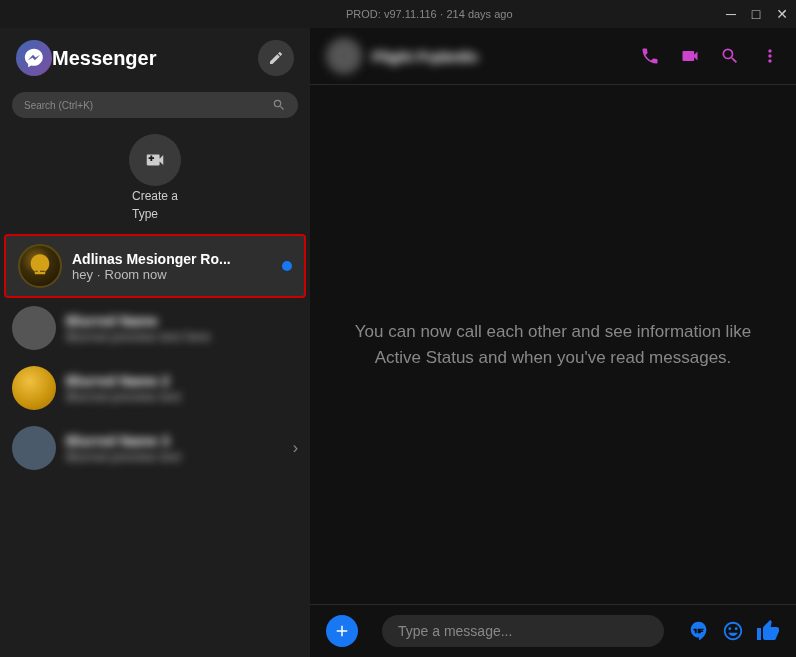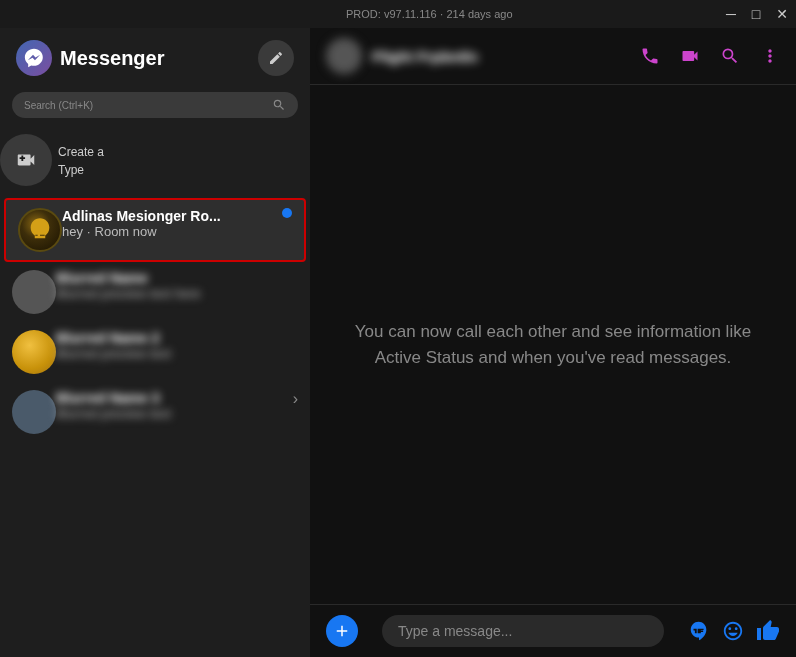--- a/index.html
+++ b/index.html
@@ -55,21 +55,20 @@
       background: #1e1e1e;
       display: flex;
       flex-direction: column;
       flex-shrink: 0;
     }
 
     .sidebar-header {
       display: flex;
       align-items: center;
       padding: 12px 16px;
-      gap: 8px;
     }
 
     .messenger-logo {
       width: 36px;
       height: 36px;
       border-radius: 50%;
       background: linear-gradient(135deg, #4267b2, #7b4ea0);
       display: flex;
       align-items: center;
       justify-content: center;
@@ -112,24 +111,24 @@
       border: none;
       outline: none;
       color: #5eead4;
       font-size: 10px;
       flex: 1;
     }
     .search-input::placeholder { color: #888; }
 
     .create-room {
       display: flex;
-      flex-direction: row;
+      flex-direction: column;
       align-items: center;
       padding: 8px 0 12px;
-      gap: 6px;
+      gap: 0;
     }
     .room-icon {
       width: 52px;
       height: 52px;
       border-radius: 50%;
       background: #3a3a3a;
       display: flex;
       align-items: center;
       justify-content: center;
       cursor: pointer;
@@ -143,23 +142,23 @@
     
     .chat-list {
       flex: 1;
       overflow-y: auto;
     }
     .chat-list::-webkit-scrollbar { width: 4px; }
     .chat-list::-webkit-scrollbar-thumb { background: #555; border-radius: 2px; }
 
     .chat-item {
       display: flex;
-      align-items: flex-start;
+      align-items: center;
       padding: 8px 12px;
-      gap: 0;
+      gap: 10px;
       cursor: pointer;
       position: relative;
     }
     .chat-item.active {
       background: #2e2e2e;
       border: 2px solid #cc0000;
       border-radius: 4px;
       margin: 0 4px;
     }
 

